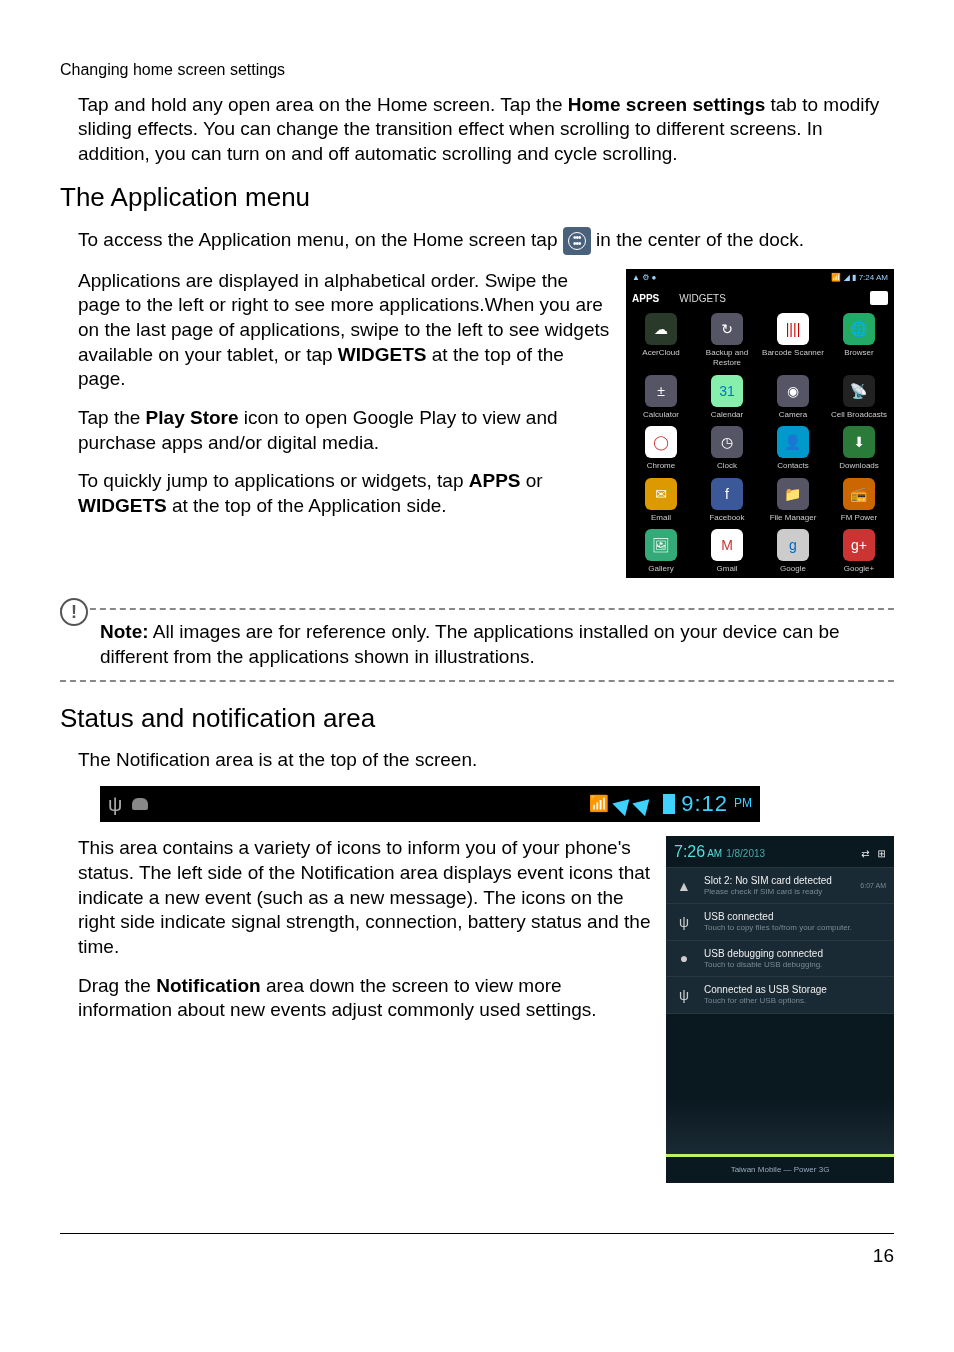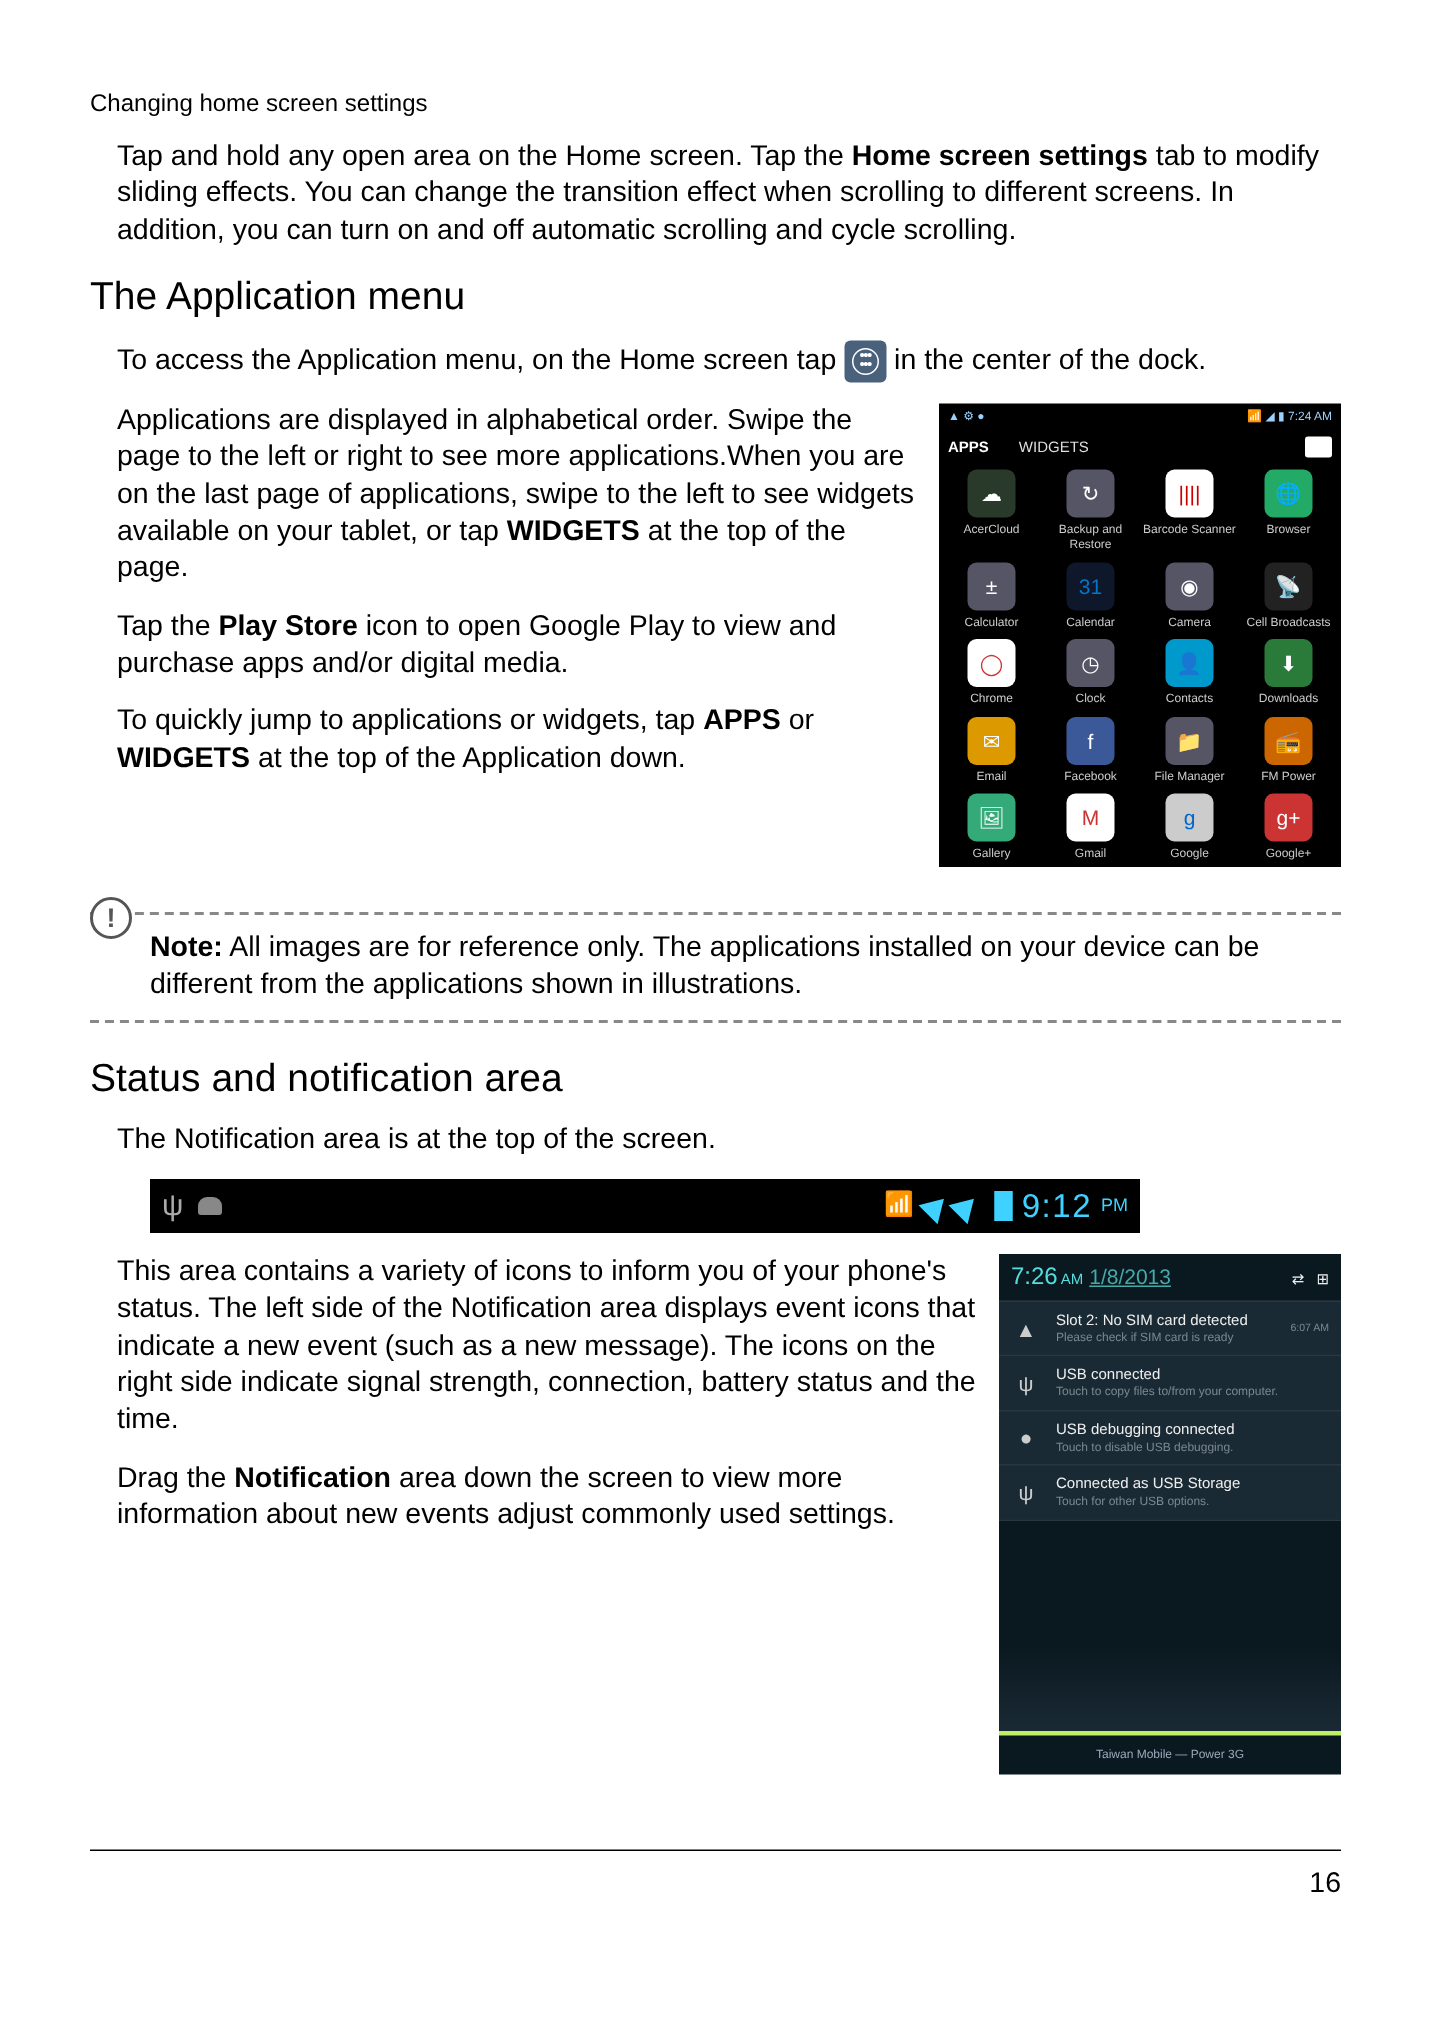--- a/index.html
+++ b/index.html
@@ -160,21 +160,21 @@
     font-size: 10px;
     padding: 0;
   }
   .np-head {
     padding: 6px 8px 4px 8px;
     display: flex;
     align-items: baseline;
     color: #5dd;
   }
   .np-time { font-size: 16px; }
-  .np-date { font-size: 14px; margin-left: 4px; color: #4aa; text-decoration: underline;}
+  .np-date { font-size: 10px; margin-left: 4px; color: #4aa;}
   .np-icons { margin-left: auto; display:flex; gap:8px; color:#eee;}
   .np-row {
     display: flex;
     align-items: center;
     padding: 6px 8px;
     border-top: 1px solid #2a3640;
     background: #1a2a34;
     gap: 10px;
   }
   .np-icon-col {
@@ -270,21 +270,21 @@
       </div>
       <div class="sa-item">
         <div class="sa-icon" style="background: rgb(34, 170, 102);">🌐</div>
         <div>Browser</div>
       </div>
       <div class="sa-item">
         <div class="sa-icon" style="background: rgb(85, 85, 102);">±</div>
         <div>Calculator</div>
       </div>
       <div class="sa-item">
-        <div class="sa-icon" style="background: #0f172a; color: rgb(0, 119, 204);">31</div>
+        <div class="sa-icon" style="background: #86efac; color: rgb(0, 119, 204);">31</div>
         <div>Calendar</div>
       </div>
       <div class="sa-item">
         <div class="sa-icon" style="background: rgb(85, 85, 102);">◉</div>
         <div>Camera</div>
       </div>
       <div class="sa-item">
         <div class="sa-icon" style="background: rgb(34, 34, 34);">📡</div>
         <div>Cell Broadcasts</div>
       </div>
@@ -339,21 +339,21 @@
     </div>
 </div>
 
 <p class="body-text">
   <span>Applications are displayed in alphabetical order. Swipe the page to the left or right to see more applications.When you are on the last page of applications, swipe to the left to see widgets available on your tablet, or tap </span><span class="bold">WIDGETS</span><span> at the top of the page.</span>
 </p>
 <p class="body-text">
   <span>Tap the </span><span class="bold">Play Store</span><span> icon to open Google Play to view and purchase apps and/or digital media.</span>
 </p>
 <p class="body-text">
-  <span>To quickly jump to applications or widgets, tap </span><span class="bold">APPS</span><span> or </span><span class="bold">WIDGETS</span><span> at the top of the Application down.</span>
+  <span>To quickly jump to applications or widgets, tap </span><span class="bold">APPS</span><span> or </span><span class="bold">WIDGETS</span><span> at the top of the Application side.</span>
 </p>
 
 <div style="clear:both"></div>
 
 <div class="note-box">
   <div class="note-icon">!</div>
   <span class="bold">Note:</span><span> All images are for reference only. The applications installed on your device can be different from the applications shown in illustrations.</span>
 </div>
 
 <h2>Status and notification area</h2>

